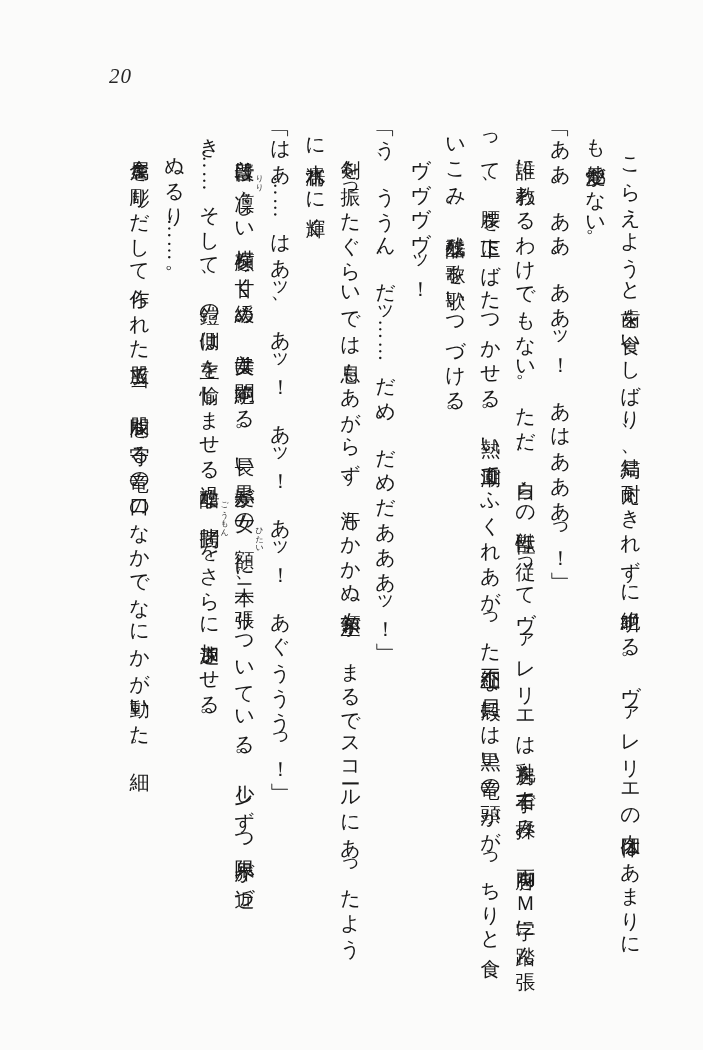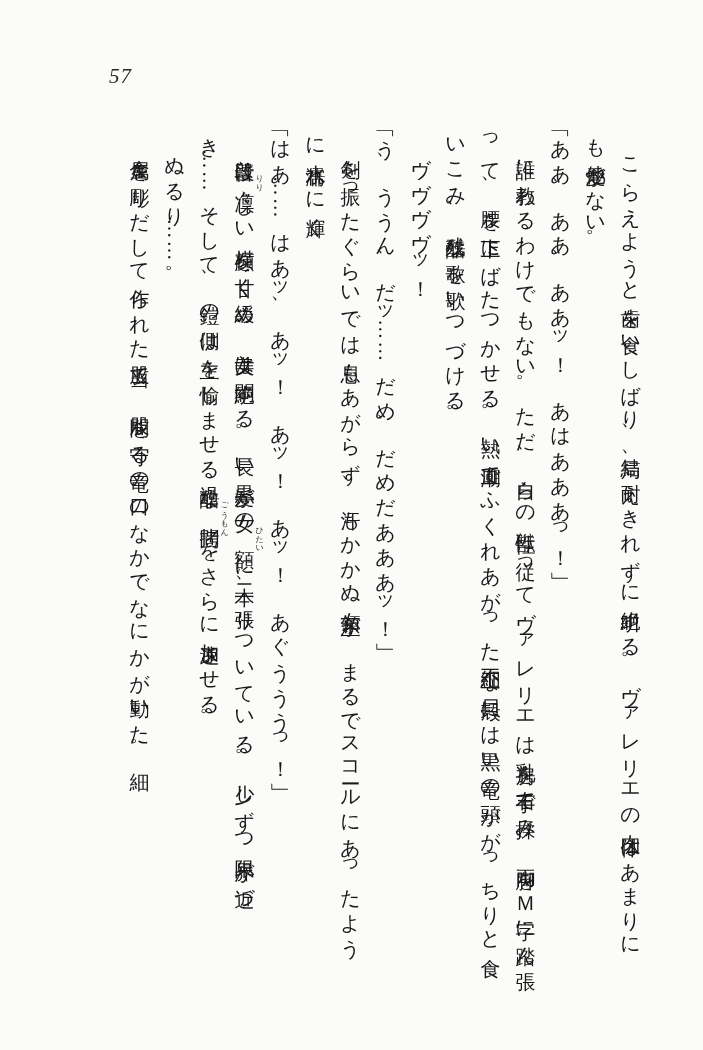--- a/index.html
+++ b/index.html
@@ -47,21 +47,21 @@
   }
   rt {
     font-size: 8px;
     letter-spacing: 0;
     color: #2a2a2a;
   }
 </style>
 </head>
 <body>
 
-<div class="page-number">57</div>
+<div class="page-number">20</div>
 
 <div class="text-block">
     <p class="indent">こらえようと歯を食いしばり、結局、耐えきれずに絶叫する。ヴァレリエの肉体はあまりにも他愛がない。</p>
     <p>「ああ、ああ、ああッ！　あはあああっ！」</p>
     <p class="indent">誰に教わるわけでもない。ただ、自らの獣性に従ってヴァレリエは乳房を右手で揉み、両脚をＭ字に踏ん張って、腰を上下にばたつかせる。熱い血潮でふくれあがった不細工な貝殻には黒い竜の頭ががっちりと食いこみ、残酷な歌を歌いつづける。</p>
     <p class="indent">ヴヴヴヴッ！</p>
     <p>「う、ううん、だッ……だめ、だめだあああッ！」</p>
     <p class="indent">剣を振ったぐらいでは息もあがらず、汗もかかぬ女領主が、まるでスコールにあったように水濡れに輝く。</p>
     <p>「はあ……はあッ、あッ！　あッ！　あッ！　あぐうううっ！」</p>
     <p class="indent">普段は<ruby>凜々<rt>りり</rt></ruby>しい横顔を甘く緩め、美女は悶絶する。長い黒髪が女の<ruby>額<rt>ひたい</rt></ruby>に二本、張りついている。少しずつ限界が近づき……そして、鎧の側は主を愉しませる過酷な<ruby>拷問<rt>ごうもん</rt></ruby>をさらに加速させる。</p>

